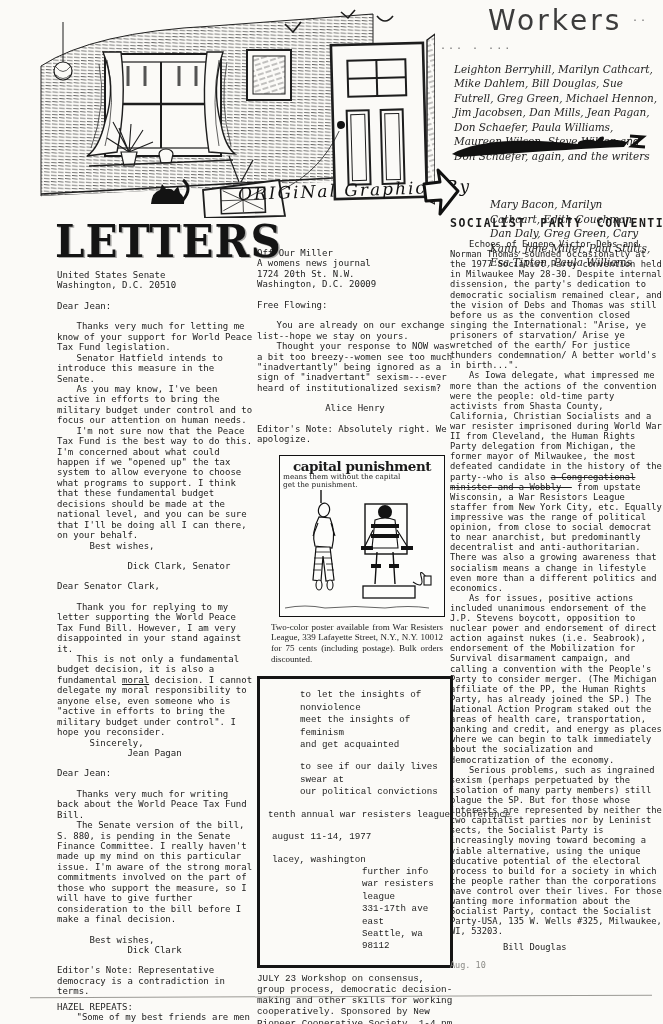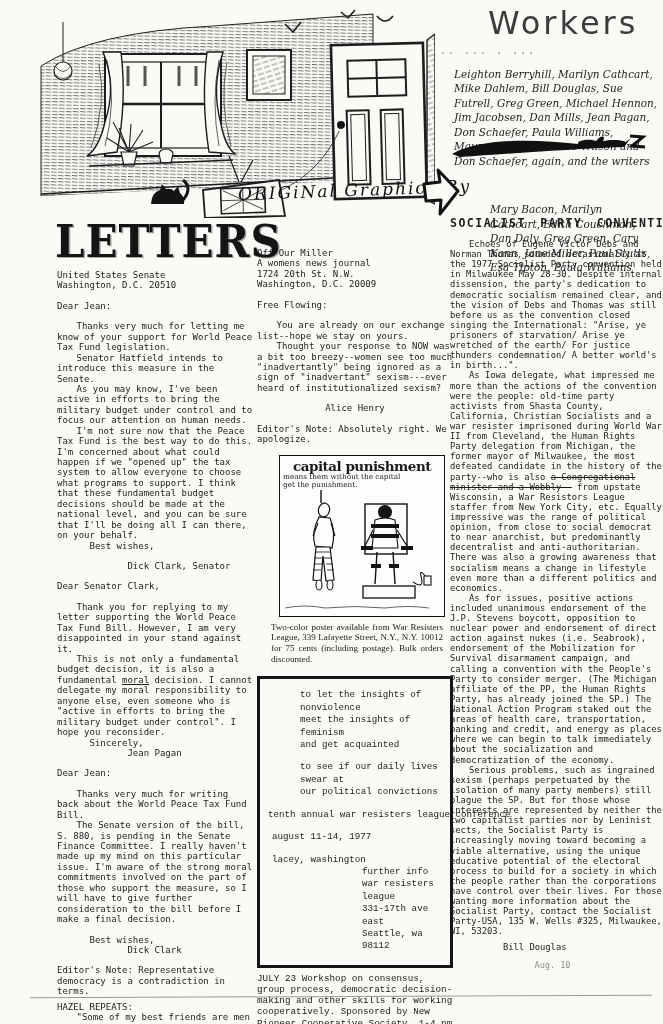--- a/index.html
+++ b/index.html
@@ -21,21 +21,21 @@
   .u{text-decoration:underline;}
   .strike{text-decoration:line-through;}
   
   .letters-head{font-family:"DejaVu Serif",serif;font-weight:bold;font-size:42px;
      letter-spacing:1px;line-height:1;margin:0 0 8px -2px;color:#141414;
      text-shadow:1.5px 1.5px 0 rgba(20,20,20,.35);transform:scaleY(1.05);transform-origin:left top;}
   .article-head{font-family:"DejaVu Sans Mono",monospace;font-weight:bold;font-size:11.5px;
      letter-spacing:1.5px;word-spacing:6px;margin:0 0 9px 0;white-space:nowrap;}
   
   .workers{position:absolute;left:440px;top:4px;width:223px;}
-  .workers-title{font-family:"DejaVu Sans",sans-serif;font-size:32px;letter-spacing:3px;
+  .workers-title{font-family:"DejaVu Sans",sans-serif;font-size:28px;letter-spacing:3px;
      color:#3c3c3c;margin:0 0 6px 48px;font-weight:normal;display:inline-block;}
   .workers-dots{color:#777;font-size:10px;letter-spacing:2px;vertical-align:6px;}
   .names{font-family:"DejaVu Serif",serif;font-style:italic;font-size:10.5px;line-height:1.38;color:#222;}
   .group1{margin-left:14px;width:205px;}
   .group2{margin-left:50px;width:165px;margin-top:34px;}
   .swoosh{position:absolute;left:10px;top:124px;}
   .credit{position:absolute;left:238px;top:180px;font-family:"DejaVu Serif",serif;
      font-style:italic;font-size:17px;color:#111;transform:rotate(-2deg);letter-spacing:2px;}
   .arrow-icon{position:absolute;left:422px;top:166px;}
   
@@ -48,21 +48,21 @@
      line-height:1.15;padding-right:6px;color:#222;}
   .poster-caption{font-family:"Liberation Serif",serif;font-size:9px;line-height:1.18;
      text-align:justify;margin:5px 4px 0 14px;width:172px;}
   
   .conf-box{border:3px solid #151515;margin-top:12px;padding:10px 2px 12px 12px;
      font-family:"Liberation Mono",monospace;font-size:9.2px;line-height:1.35;color:#1d1d1d;}
   .conf-box .inset{padding-left:28px;}
   .conf-box .inset2{padding-left:90px;}
   .conf-wide{white-space:nowrap;margin-left:-4px;}
   .footer-note{font-family:"DejaVu Sans Mono",monospace;font-size:8.5px;color:#8a8a86;
-     text-align:center;padding-right:8px;margin-top:8px;}
+     text-align:left;padding-right:8px;margin-top:8px;}
   .bottom-rule{position:absolute;left:30px;top:996px;width:622px;height:1px;background:#9b9a95;transform:rotate(-.25deg);}
   svg{display:block;}
 </style>
 </head>
 <body>
 
 <div class="page">
 
   <div class="illo">
     <svg width="402" height="214" viewBox="0 0 402 214">

